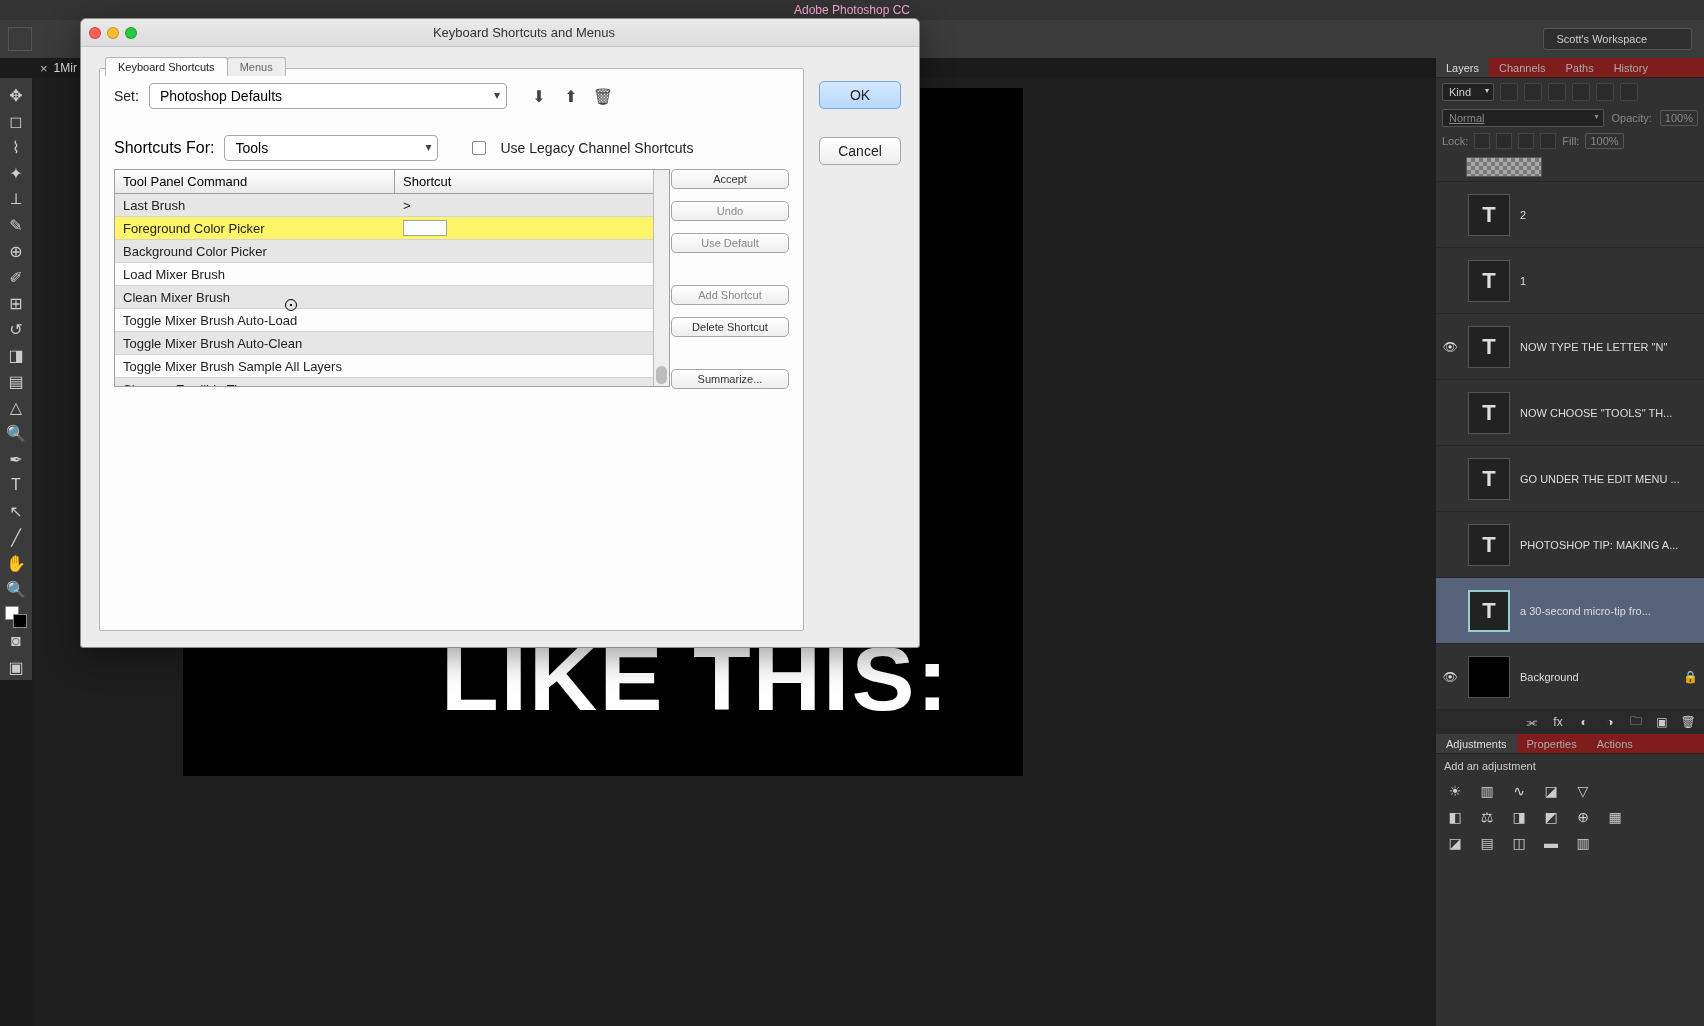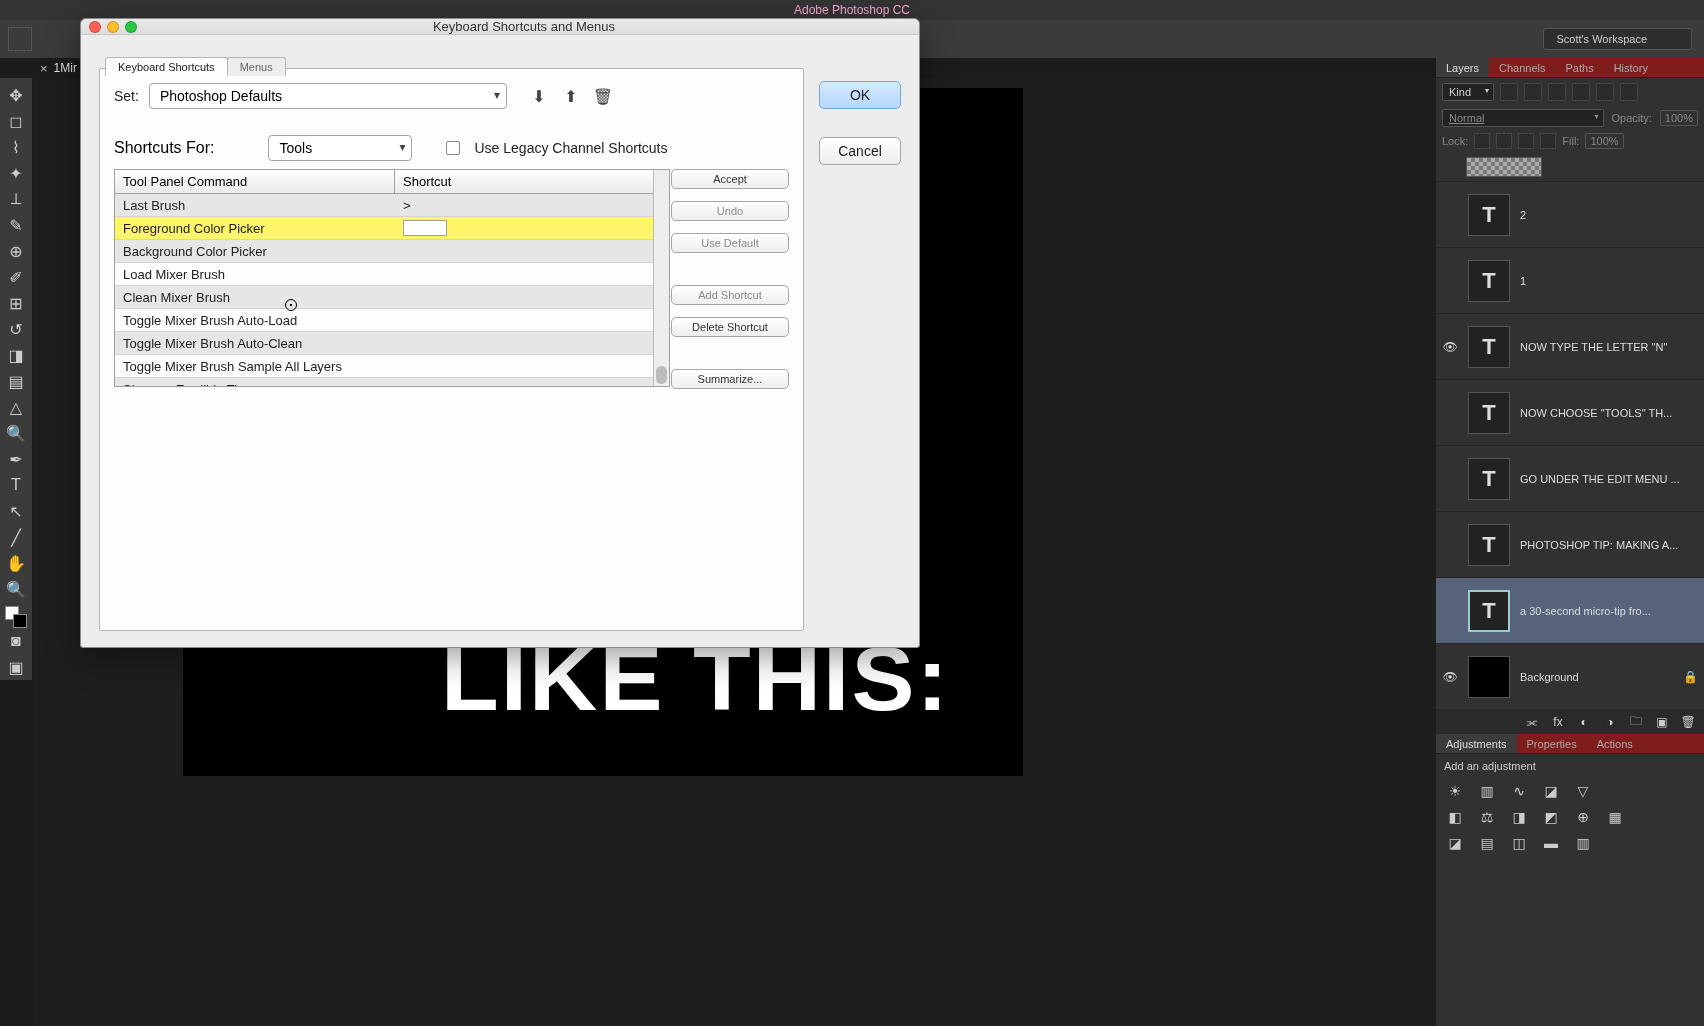--- a/index.html
+++ b/index.html
@@ -63,42 +63,42 @@
 .lockic { color:#bbb; font-size:12px;}
 .layer-bottom { display:flex; justify-content:flex-end; gap:10px; padding:4px 8px; background:#2a2a2a;}
 .layer-bottom .li{ width:16px;height:16px;color:#ccc;font-size:12px;display:flex;align-items:center;justify-content:center;}
 .adjust-panel{}
 .adjust-hdr{ color:#ccc; font-size:11px; padding:6px 8px;}
 .adj-rows{ display:flex; gap:14px; padding:4px 10px;}
 .adj-rows .a{ width:18px;height:18px; color:#ccc; font-size:14px; display:flex; align-items:center; justify-content:center;}
 
 
 .dialog { position:absolute; left:80px; top:18px; width:840px; height:630px; background:#ececec; border:1px solid #8a8a8a; box-shadow:0 8px 34px rgba(0,0,0,.4); border-radius:6px 6px 3px 3px;}
-.dialog .titlebar { height:16px; border-bottom:1px solid #c8c8c8; display:flex; align-items:center; padding:0 8px; border-radius:6px 6px 0 0; background:linear-gradient(#eaeaea,#dcdcdc);}
+.dialog .titlebar { height:28px; border-bottom:1px solid #c8c8c8; display:flex; align-items:center; padding:0 8px; border-radius:6px 6px 0 0; background:linear-gradient(#eaeaea,#dcdcdc);}
 .traffic { display:flex; gap:6px;}
 .traffic span{ width:12px;height:12px;border-radius:50%; display:inline-block; border:1px solid rgba(0,0,0,.2);}
 .tr-r{background:#ff5f57;} .tr-y{background:#febc2e;} .tr-g{background:#28c840;}
 .dlg-title { flex:1; text-align:center; font-size:13px; color:#333;}
 .dlg-body { position:absolute; top:24px; bottom:0; left:0; right:0; }
 
 .inner-card { position:absolute; left:18px; top:25px; width:705px; height:563px; background:#fdfdfd; border:1px solid #b5b5b5; border-radius:2px;}
 .inner-tabs { position:absolute; top:-12px; left:5px; display:flex;}
 .inner-tabs .it{ font-size:11px; padding:3px 12px; background:#ededed; color:#666; border:1px solid #b5b5b5; border-bottom:none; border-radius:3px 3px 0 0; margin-right:-1px;}
 .inner-tabs .it.active{ background:#fdfdfd; color:#222; font-weight:500;}
 
 .set-row { position:absolute; top:14px; left:14px; display:flex; align-items:center; gap:10px;}
 .set-row label{ font-size:14px; color:#222;}
 .select { height:26px; border:1px solid #a6a6a6; border-radius:4px; background:#fff; display:flex; align-items:center; padding:0 22px 0 10px; position:relative; font-size:14px;}
 .select::after{ content:"▾"; position:absolute; right:6px; top:4px; font-size:12px; color:#444;}
 .set-select{ width:358px;}
 .set-icons { display:flex; gap:12px; margin-left:12px;}
 .set-icons .ic{ width:20px; height:20px; color:#444; display:flex; align-items:center; justify-content:center;}
 
 .for-row { position:absolute; top:66px; left:14px; display:flex; align-items:center; gap:10px;}
-.for-select{ width:144px;margin-left:44px;}
+.for-select{ width:214px;}
 .chk { width:14px;height:14px;border:1px solid #888;border-radius:2px;background:#fff;}
 .chk-lab{ font-size:14px; color:#222; margin-left:4px;}
 
 .table { position:absolute; top:100px; left:14px; width:556px; height:218px; border:1px solid #a0a0a0;}
 .thead { display:flex; height:24px; background:linear-gradient(#fff,#eaeaea); border-bottom:1px solid #a0a0a0;}
 .thead .col1{ width:280px; padding:4px 8px; font-size:13px; border-right:1px solid #a0a0a0;}
 .thead .col2{ flex:1; padding:4px 8px; font-size:13px;}
 .tbody { position:absolute; top:24px; left:0; right:0; bottom:0; overflow:hidden;}
 .tscroll { position:absolute; right:0; top:0; bottom:0; width:16px; border-left:1px solid #bbb; background:#eee;}
 .tscroll .thumbv{ position:absolute; left:2px; right:2px; bottom:2px; height:18px; border-radius:6px; background:#bcbcbc;}

